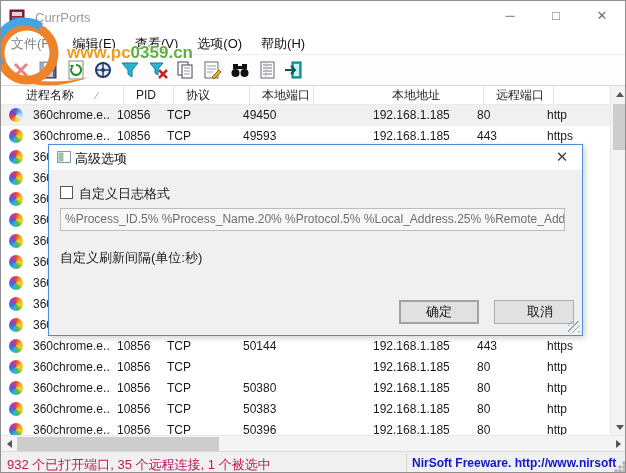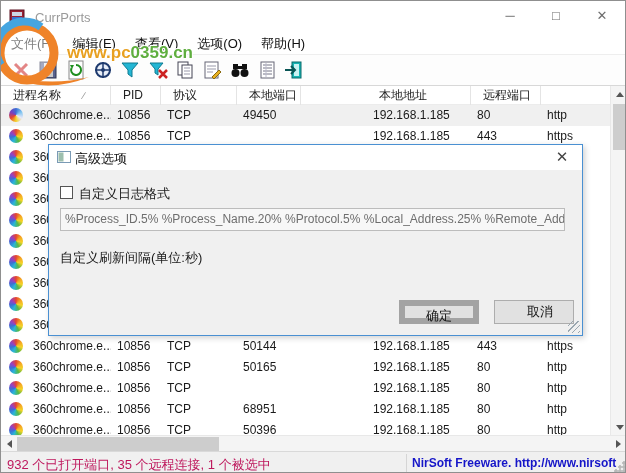--- a/index.html
+++ b/index.html
@@ -28,21 +28,21 @@
   #wm-name { position:absolute; left:62px; top:8px; font-size:27px; font-weight:bold; letter-spacing:1px; color:#e6392c;
     text-shadow:-1px -1px 0 #fff, 1px -1px 0 #fff, -1px 1px 0 #fff, 1px 1px 0 #fff, 3px 3px 0 #3f7fd6; }
   #wm-url { position:absolute; left:66px; top:42px; font-size:17px; font-weight:bold;
     text-shadow:-1px -1px 0 #fff, 1px 1px 0 #fff; }
   #wm-url .gold { color:#e8a020;text-align:center; } #wm-url .green { color:#5fae3f; }
 
   
   #listview { position:absolute; left:0; top:85px; width:626px; height:349px; background:#fff; }
   #lv-header { position:absolute; left:0; top:0; width:609px; height:19px; background:#fff; border-bottom:1px solid #ececec; }
   .hcell { position:absolute; top:0; height:19px; line-height:18px; padding-left:12px; font-size:12px; color:#222;
-    border-right:1px solid #e4e4e4; overflow:hidden; white-space:nowrap; }
+    border-right:1px solid #e4e4e4; overflow:hidden; white-space:nowrap;margin-left:13px; }
   #sort-glyph { color:#909090; font-size:10px; margin-left:22px; }
   #lv-rows { position:absolute; left:0; top:19px; width:609px; height:330px; overflow:hidden; }
   .row { position:absolute; left:0; width:609px; height:21px; }
   .row.selected { background:#f0f0f0; }
   .cell { position:absolute; top:0; height:21px; line-height:21px; padding-left:6px; font-size:12px; white-space:nowrap; overflow:hidden; }
   .proc-icon { position:absolute; left:8px; top:3px; width:14px; height:14px; border-radius:50%;
     background:conic-gradient(#e5452f,#f5a623,#f5d327,#57b946,#29b6d8,#3b6fd4,#9b3fc1,#e5452f); }
   .proc-icon.blue { background:conic-gradient(#3b6fd4,#7fc4f0,#e8e8f8,#f5d327,#e5452f,#7a3fc1,#3b6fd4); }
   .proc-name { left:26px; }
 
@@ -78,21 +78,21 @@
   #dlg-check-row { position:absolute; left:11px; top:40px; height:16px; }
   #dlg-checkbox { position:absolute; left:0; top:1px; width:13px; height:13px; background:#fff; border:1px solid #555; }
   #dlg-check-label { position:absolute; left:19px; top:0; font-size:13px; white-space:nowrap; }
   #dlg-format { position:absolute; left:11px; top:63px; width:505px; height:23px; background:#f7f7f7; border:1px solid #bcbcbc;
     font-size:12px; line-height:21px; color:#6e6e6e; padding-left:4px; white-space:nowrap; overflow:hidden; }
   #dlg-interval-label { position:absolute; left:11px; top:104px; font-size:13px; white-space:nowrap; }
   #dlg-interval { position:absolute; left:11px; top:121px; width:85px; height:23px; background:#fff; border:1px solid #777;
     font-size:12px; line-height:21px; color:#111; padding-left:4px; }
   .dlg-btn { position:absolute; top:155px; width:80px; height:24px; background:#e1e1e1; border:1px solid #adadad;
     text-align:center; line-height:22px; font-size:13px; color:#111; }
-  #btn-ok { left:350px; border:6px solid #a3a3a3; line-height:20px; }
+  #btn-ok { left:350px; border:2px solid #a3a3a3; line-height:20px; }
   #btn-cancel { left:445px;padding-left:12px; }
   #dlg-grip { position:absolute; right:2px; bottom:2px; width:12px; height:12px;
     background:repeating-linear-gradient(135deg, transparent 0 3px, #9aa7b0 3px 4px); }
 </style>
 </head>
 <body>
 
 <div id="win">
 
   <div id="titlebar">
@@ -194,20 +194,21 @@
           <div class="cell" style="left: 300px; width: 66px;"></div>
           <div class="cell" style="left: 366px; width: 104px;">192.168.1.185</div>
           <div class="cell" style="left: 470px; width: 70px;">80</div>
           <div class="cell" style="left: 540px; width: 69px;">http</div>
         </div>
         <div class="row" style="top: 21px;">
           <span class="proc-icon"></span>
           <div class="cell proc-name" style="width: 84px;">360chrome.e...</div>
           <div class="cell" style="left: 110px; width: 50px;">10856</div>
           <div class="cell" style="left: 160px; width: 76px;">TCP</div>
+          <div class="cell" style="left: 236px; width: 64px;">49593</div>
           <div class="cell" style="left: 300px; width: 66px;"></div>
           <div class="cell" style="left: 366px; width: 104px;">192.168.1.185</div>
           <div class="cell" style="left: 470px; width: 70px;">443</div>
           <div class="cell" style="left: 540px; width: 69px;">https</div>
         </div>
         <div class="row" style="top: 42px;">
           <span class="proc-icon"></span>
           <div class="cell proc-name" style="width: 84px;">360chrome.e...</div>
           <div class="cell" style="left: 110px; width: 50px;"></div>
           <div class="cell" style="left: 160px; width: 76px;"></div>
@@ -314,42 +315,42 @@
           <div class="cell" style="left: 300px; width: 66px;"></div>
           <div class="cell" style="left: 366px; width: 104px;">192.168.1.185</div>
           <div class="cell" style="left: 470px; width: 70px;">443</div>
           <div class="cell" style="left: 540px; width: 69px;">https</div>
         </div>
         <div class="row" style="top: 252px;">
           <span class="proc-icon"></span>
           <div class="cell proc-name" style="width: 84px;">360chrome.e...</div>
           <div class="cell" style="left: 110px; width: 50px;">10856</div>
           <div class="cell" style="left: 160px; width: 76px;">TCP</div>
-          <div class="cell" style="left: 236px; width: 64px;">50165</div>
           <div class="cell" style="left: 300px; width: 66px;"></div>
           <div class="cell" style="left: 366px; width: 104px;">192.168.1.185</div>
           <div class="cell" style="left: 470px; width: 70px;">80</div>
           <div class="cell" style="left: 540px; width: 69px;">http</div>
         </div>
         <div class="row" style="top: 273px;">
           <span class="proc-icon"></span>
           <div class="cell proc-name" style="width: 84px;">360chrome.e...</div>
           <div class="cell" style="left: 110px; width: 50px;">10856</div>
           <div class="cell" style="left: 160px; width: 76px;">TCP</div>
+          <div class="cell" style="left: 236px; width: 64px;">50380</div>
           <div class="cell" style="left: 300px; width: 66px;"></div>
           <div class="cell" style="left: 366px; width: 104px;">192.168.1.185</div>
           <div class="cell" style="left: 470px; width: 70px;">80</div>
           <div class="cell" style="left: 540px; width: 69px;">http</div>
         </div>
         <div class="row" style="top: 294px;">
           <span class="proc-icon"></span>
           <div class="cell proc-name" style="width: 84px;">360chrome.e...</div>
           <div class="cell" style="left: 110px; width: 50px;">10856</div>
           <div class="cell" style="left: 160px; width: 76px;">TCP</div>
-          <div class="cell" style="left: 236px; width: 64px;">68951</div>
+          <div class="cell" style="left: 236px; width: 64px;">50383</div>
           <div class="cell" style="left: 300px; width: 66px;"></div>
           <div class="cell" style="left: 366px; width: 104px;">192.168.1.185</div>
           <div class="cell" style="left: 470px; width: 70px;">80</div>
           <div class="cell" style="left: 540px; width: 69px;">http</div>
         </div>
         <div class="row" style="top: 315px;">
           <span class="proc-icon"></span>
           <div class="cell proc-name" style="width: 84px;">360chrome.e...</div>
           <div class="cell" style="left: 110px; width: 50px;">10856</div>
           <div class="cell" style="left: 160px; width: 76px;">TCP</div>

